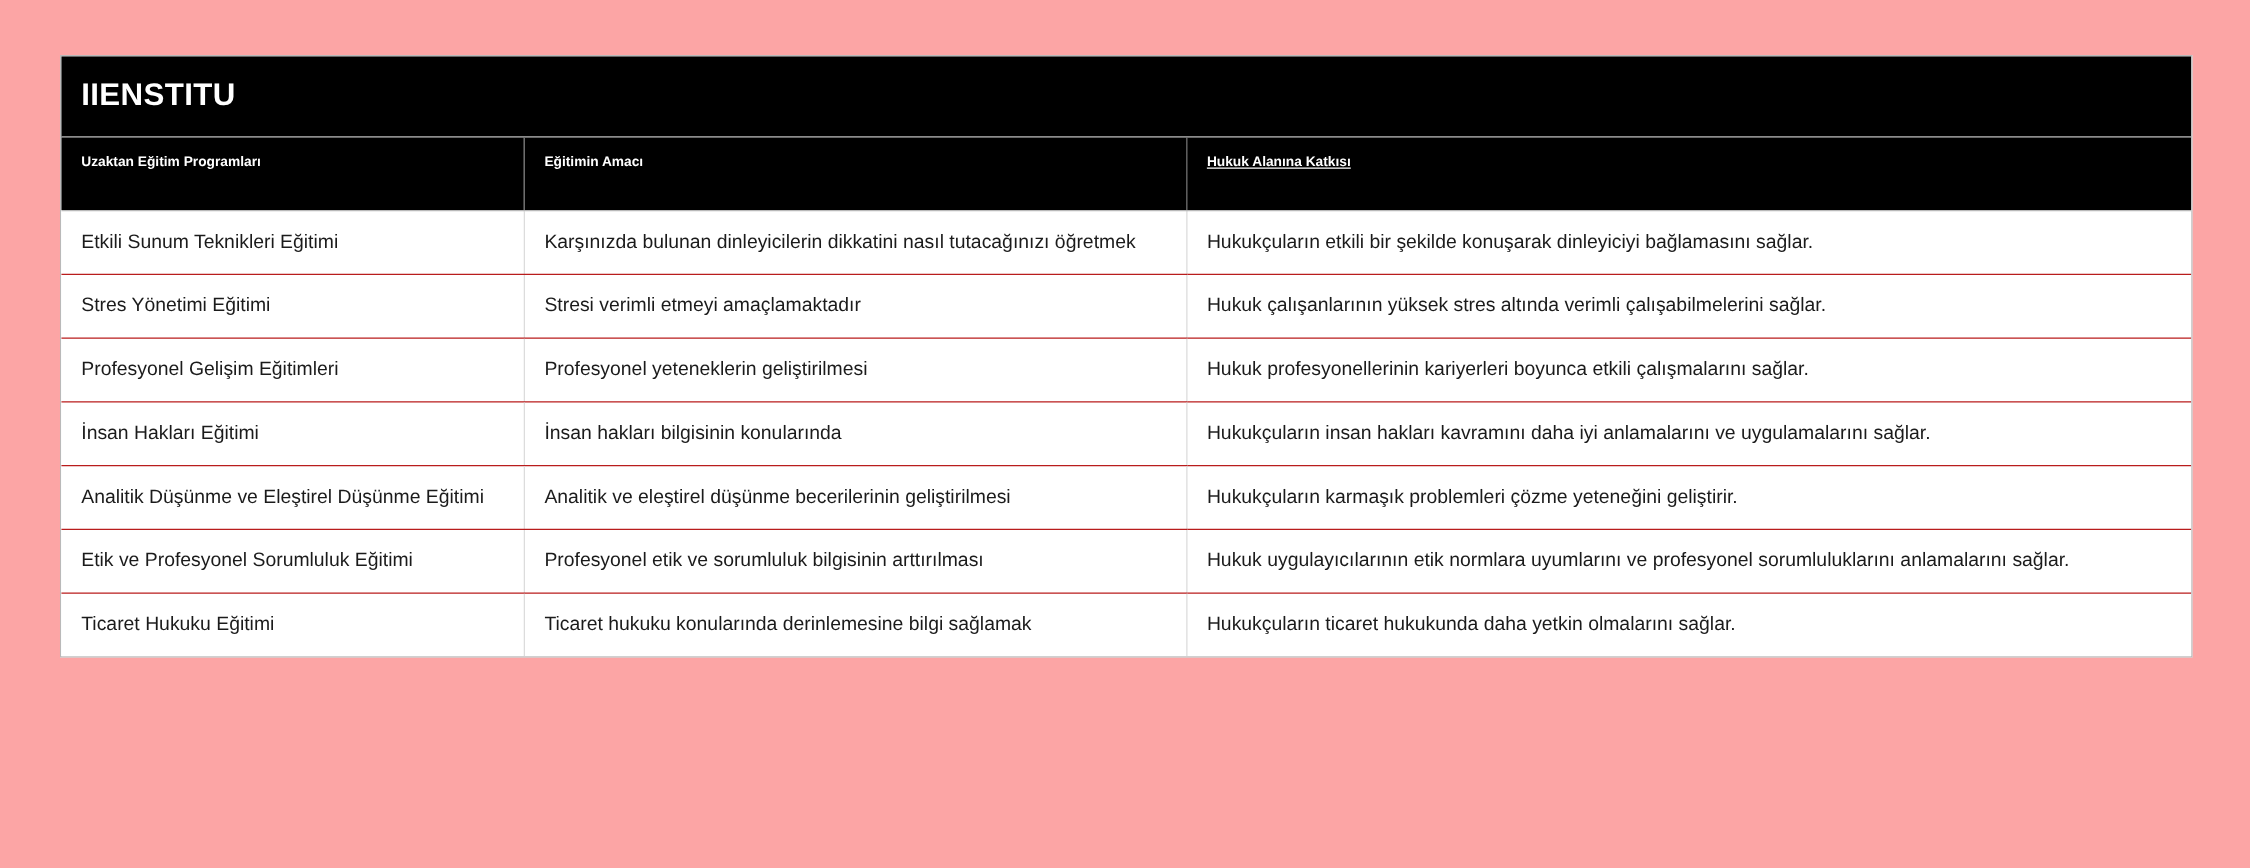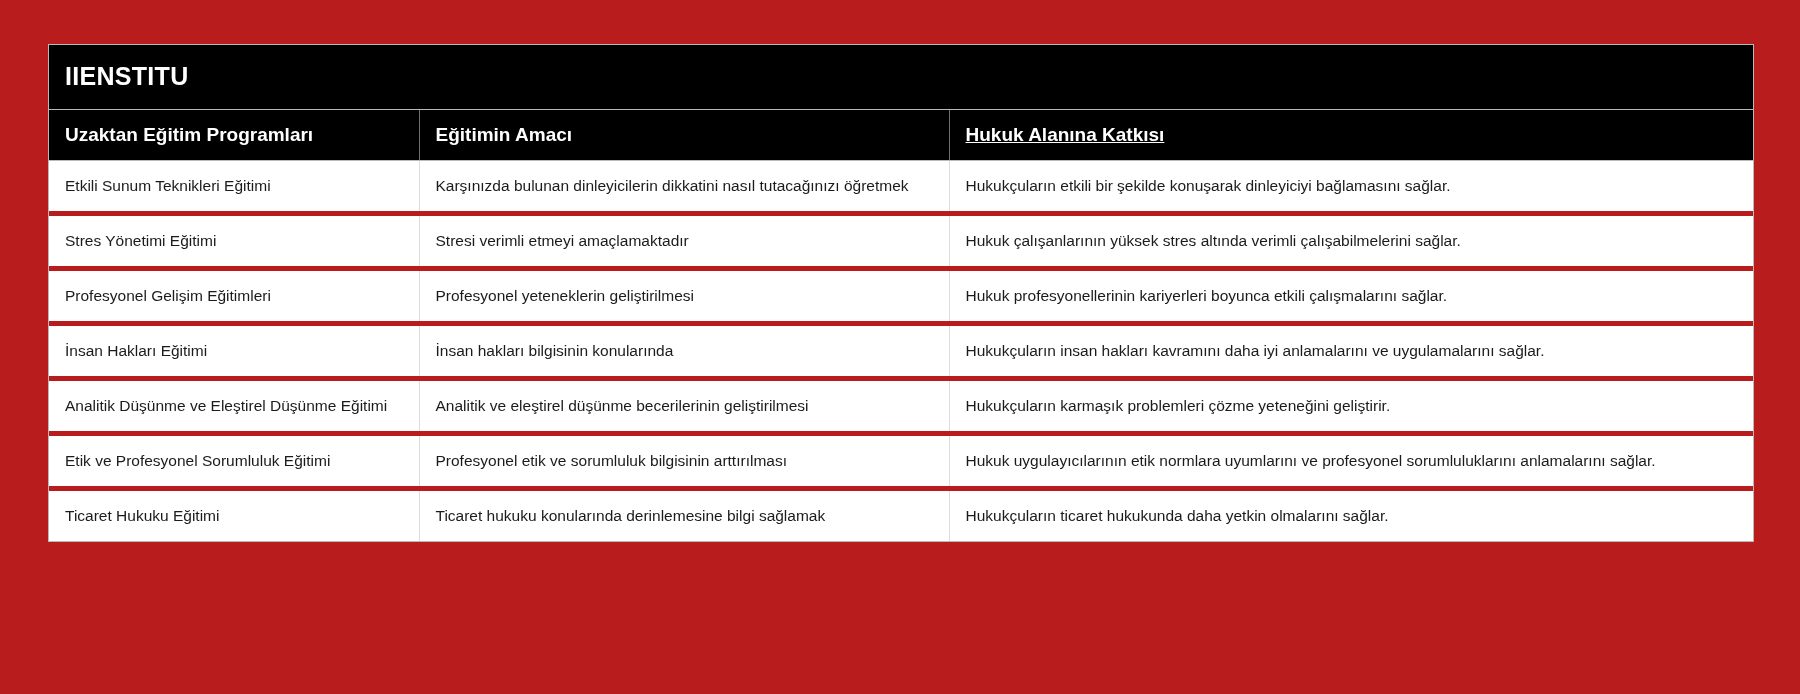--- a/index.html
+++ b/index.html
@@ -12,21 +12,21 @@
     height: 694px;
     background: #000000;
     font-family: "Liberation Sans", sans-serif;
     overflow: hidden;
   }
 
   .page {
     position: relative;
     width: 1800px;
     height: 694px;
-    background: #b91c1c;
+    background: #fca5a5;
     box-sizing: border-box;
   }
 
   .table-frame {
     position: absolute;
     left: 48px;
     top: 44px;
     width: 1706px;
     border: 1px solid #b9b9b9;
     background: #ffffff;
@@ -58,43 +58,43 @@
     background: #ffffff;
   }
 
   col.col-1 { width: 370px; }
   col.col-2 { width: 530px; }
   col.col-3 { width: 804px; }
 
   thead th {
     background: #000000;
     color: #ffffff;
-    font-size: 19px;
+    font-size: 11px;
     font-weight: bold;
     text-align: left;
-    padding: 14px 16px 14px 16px;
+    padding: 14px 16px 32px 16px;
     border-right: 1px solid #6d6d6d;
     border-bottom: 1px solid #b9b9b9;
     vertical-align: middle;
     white-space: nowrap;
   }
   thead th:last-child {
     border-right: none;
     text-decoration: underline;
   }
 
   tbody td {
     color: #1b1b1b;
     font-size: 15.5px;
     line-height: 1.42;
     text-align: left;
     vertical-align: middle;
     padding: 14px 16px;
     border-right: 1px solid #dcdcdc;
-    border-bottom: 5px solid #b91c1c;
+    border-bottom: 1px solid #b91c1c;
     background: #ffffff;
     word-wrap: break-word;
   }
   tbody td:last-child {
     border-right: none;
   }
   tbody tr:last-child td {
     border-bottom: none;
   }
 </style>

